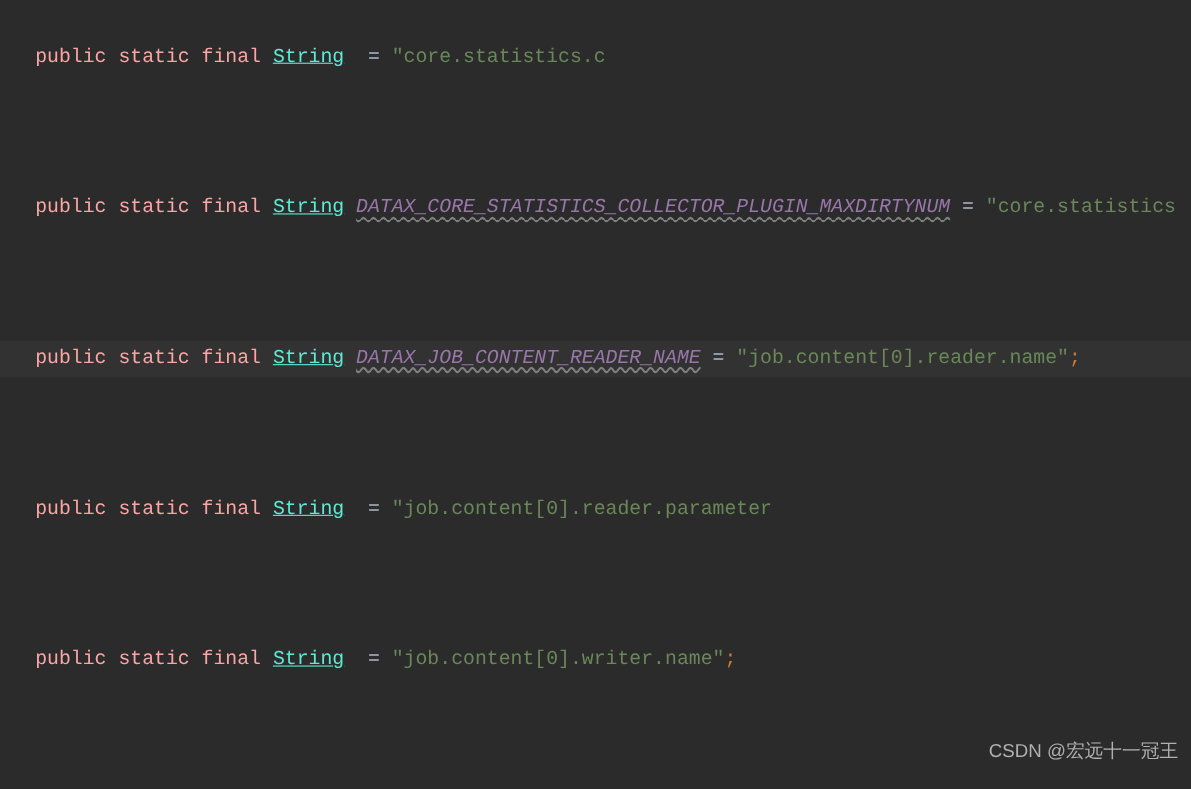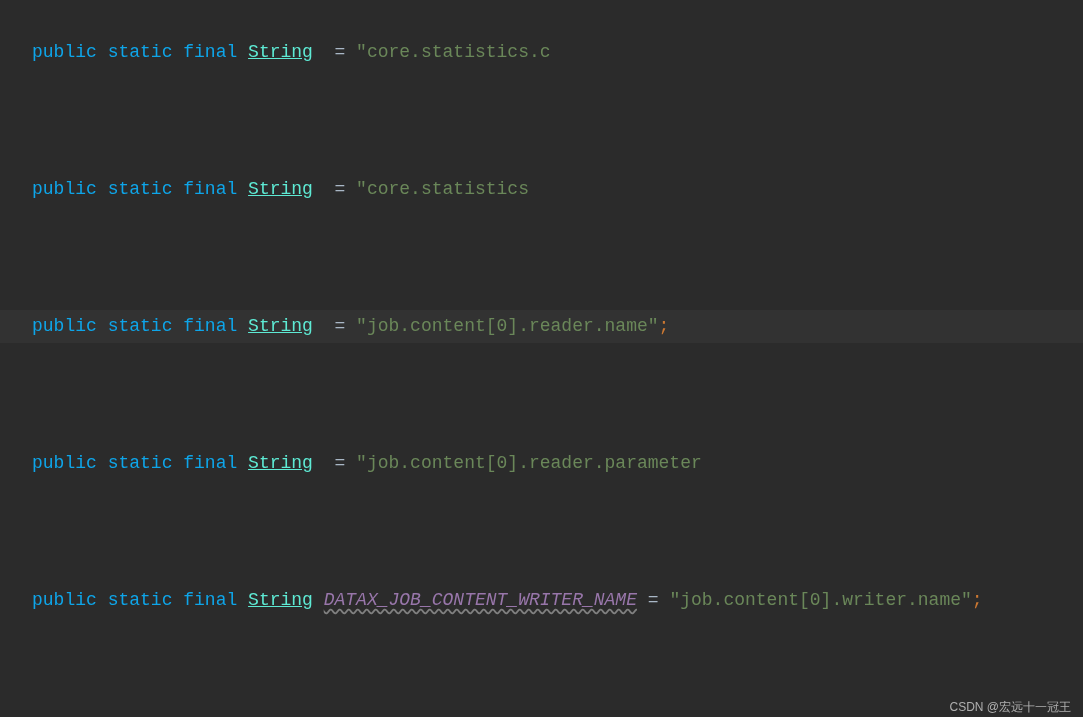--- a/index.html
+++ b/index.html
@@ -25,21 +25,21 @@
       padding-left: 32px;
       height: 32.5px;
       display: flex;
       align-items: center;
       white-space: pre;
     }
     .line.highlighted {
       background-color: #323232;
     }
     .kw {
-      color: #0ea5e9;
+      color: #fca5a5;
     }
     .type {
       color: #5eead4;
       text-decoration: underline;
     }
     .const {
       color: #9876aa;
       font-style: italic;
       text-decoration: underline;
       text-decoration-style: wavy;
@@ -50,49 +50,49 @@
       color: #a9b7c6;
     }
     .str {
       color: #6a8759;
     }
     .semi {
       color: #cc7832;
     }
     .watermark {
       position: absolute;
-      bottom: 1px;
+      bottom: 23px;
       right: 12px;
       color: #b0b0b0;
-      font-size: 12px;
+      font-size: 17px;
       font-family: Arial, sans-serif;
     }
   </style>
 </head>
 <body>
 
 <div class="editor">
   <div class="line">
     <span class="kw">public</span><span> </span><span class="kw">static</span><span> </span><span class="kw">final</span><span> </span><span class="type">String</span><span> </span><span class="op"> = </span><span class="str">"core.statistics.c</span>
   </div>
   <div class="line"></div>
   <div class="line">
-    <span class="kw">public</span><span> </span><span class="kw">static</span><span> </span><span class="kw">final</span><span> </span><span class="type">String</span><span> </span><span class="op"> = </span><span class="str">"core.statistics</span>
+    <span class="kw">public</span><span> </span><span class="kw">static</span><span> </span><span class="kw">final</span><span> </span><span class="type">String</span><span> </span><span class="const">DATAX_CORE_STATISTICS_COLLECTOR_PLUGIN_MAXDIRTYNUM</span><span class="op"> = </span><span class="str">"core.statistics</span>
   </div>
   <div class="line"></div>
   <div class="line highlighted">
-    <span class="kw">public</span><span> </span><span class="kw">static</span><span> </span><span class="kw">final</span><span> </span><span class="type">String</span><span> </span><span class="op"> = </span><span class="str">"job.content[0].reader.name"</span><span class="semi">;</span>
+    <span class="kw">public</span><span> </span><span class="kw">static</span><span> </span><span class="kw">final</span><span> </span><span class="type">String</span><span> </span><span class="const">DATAX_JOB_CONTENT_READER_NAME</span><span class="op"> = </span><span class="str">"job.content[0].reader.name"</span><span class="semi">;</span>
   </div>
   <div class="line"></div>
   <div class="line">
     <span class="kw">public</span><span> </span><span class="kw">static</span><span> </span><span class="kw">final</span><span> </span><span class="type">String</span><span> </span><span class="op"> = </span><span class="str">"job.content[0].reader.parameter</span>
   </div>
   <div class="line"></div>
   <div class="line">
-    <span class="kw">public</span><span> </span><span class="kw">static</span><span> </span><span class="kw">final</span><span> </span><span class="type">String</span><span> </span><span class="const">DATAX_JOB_CONTENT_WRITER_NAME</span><span class="op"> = </span><span class="str">"job.content[0].writer.name"</span><span class="semi">;</span>
+    <span class="kw">public</span><span> </span><span class="kw">static</span><span> </span><span class="kw">final</span><span> </span><span class="type">String</span><span> </span><span class="op"> = </span><span class="str">"job.content[0].writer.name"</span><span class="semi">;</span>
   </div>
   <div class="line"></div>
   
   
   
   
   
   
   
   

